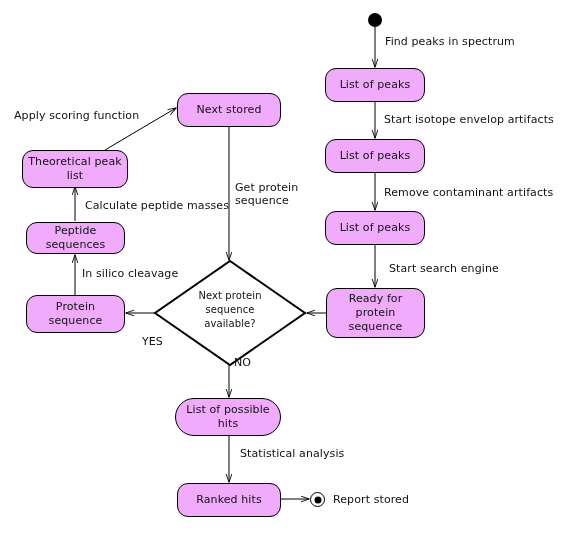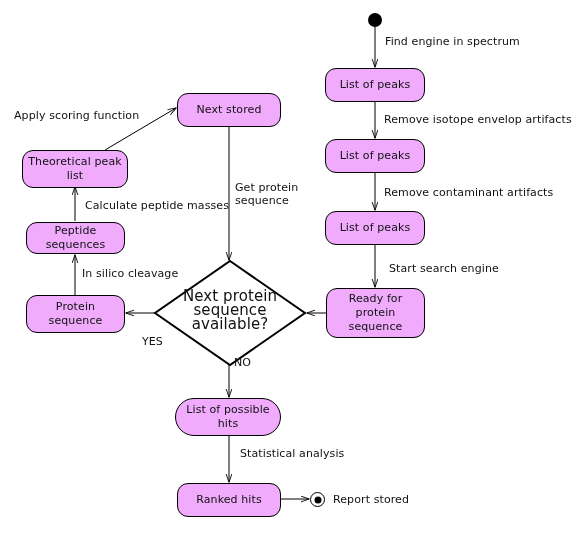--- a/index.html
+++ b/index.html
@@ -44,21 +44,21 @@
     position: absolute;
     font-size: 11px;
     line-height: 13px;
     color: #111111;
     white-space: pre-line;
     letter-spacing: 0.1px;
     background: transparent;
   }
   .diamond-label {
     position: absolute;
-    font-size: 15px;
+    font-size: 10px;
     line-height: 14px;
     color: #111111;
     text-align: center;
     white-space: pre-line;
     letter-spacing: 0.1px;
   }
   .terminal-label {
     position: absolute;
     font-size: 11px;
     line-height: 13px;
@@ -181,23 +181,23 @@
   <div class="node" style="left:177px; top:483px; width:104px; height:34px;">
     <span>Ranked hits</span>
   </div>
 
   <div class="end-node" style="left:310px; top:492px;"></div>
 
   <div class="diamond-label" style="left:175px; top:289px; width:110px;">Next protein
 sequence
 available?</div>
 
-  <div class="edge-label" style="left:385px; top:35px;">Find engine in spectrum</div>
-
-  <div class="edge-label" style="left:384px; top:113px;">Remove isotope envelop artifacts</div>
+  <div class="edge-label" style="left:385px; top:35px;">Find peaks in spectrum</div>
+
+  <div class="edge-label" style="left:384px; top:113px;">Start isotope envelop artifacts</div>
 
   <div class="edge-label" style="left:384px; top:186px;">Remove contaminant artifacts</div>
 
   <div class="edge-label" style="left:389px; top:262px;">Start search engine</div>
 
   <div class="edge-label" style="left:235px; top:181px;">Get protein
 sequence</div>
 
   <div class="edge-label" style="left:14px; top:109px;">Apply scoring function</div>
 

